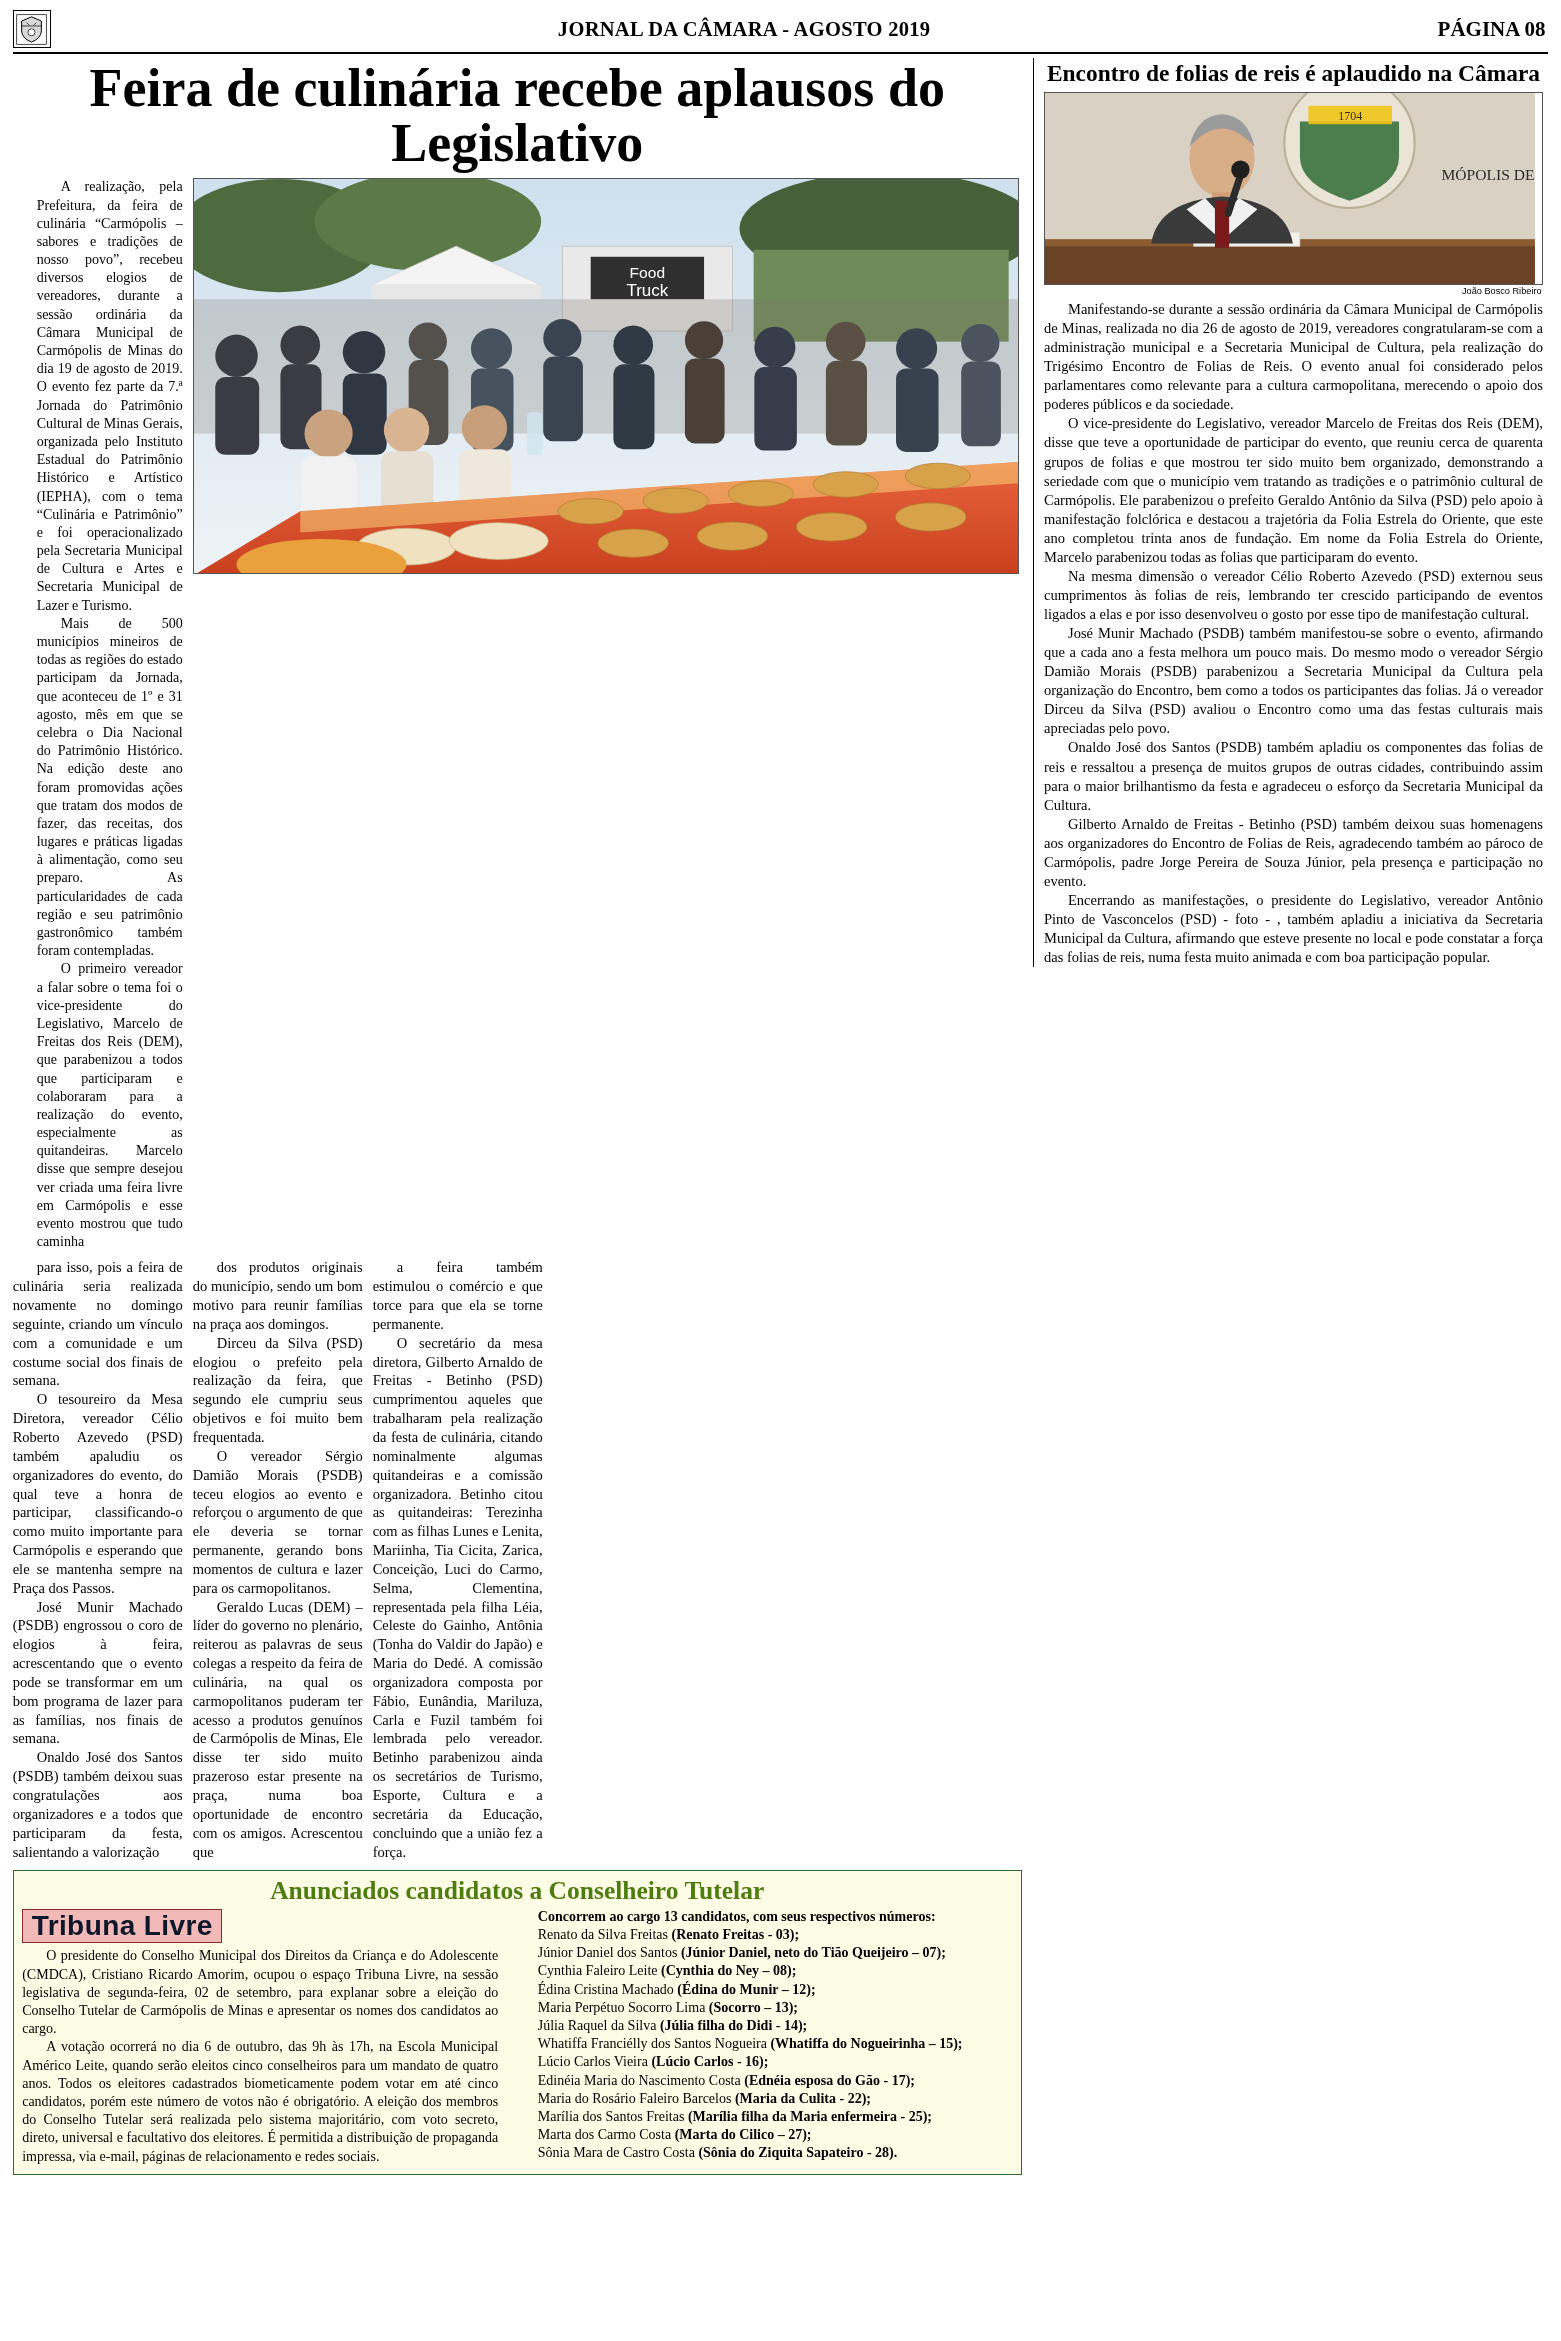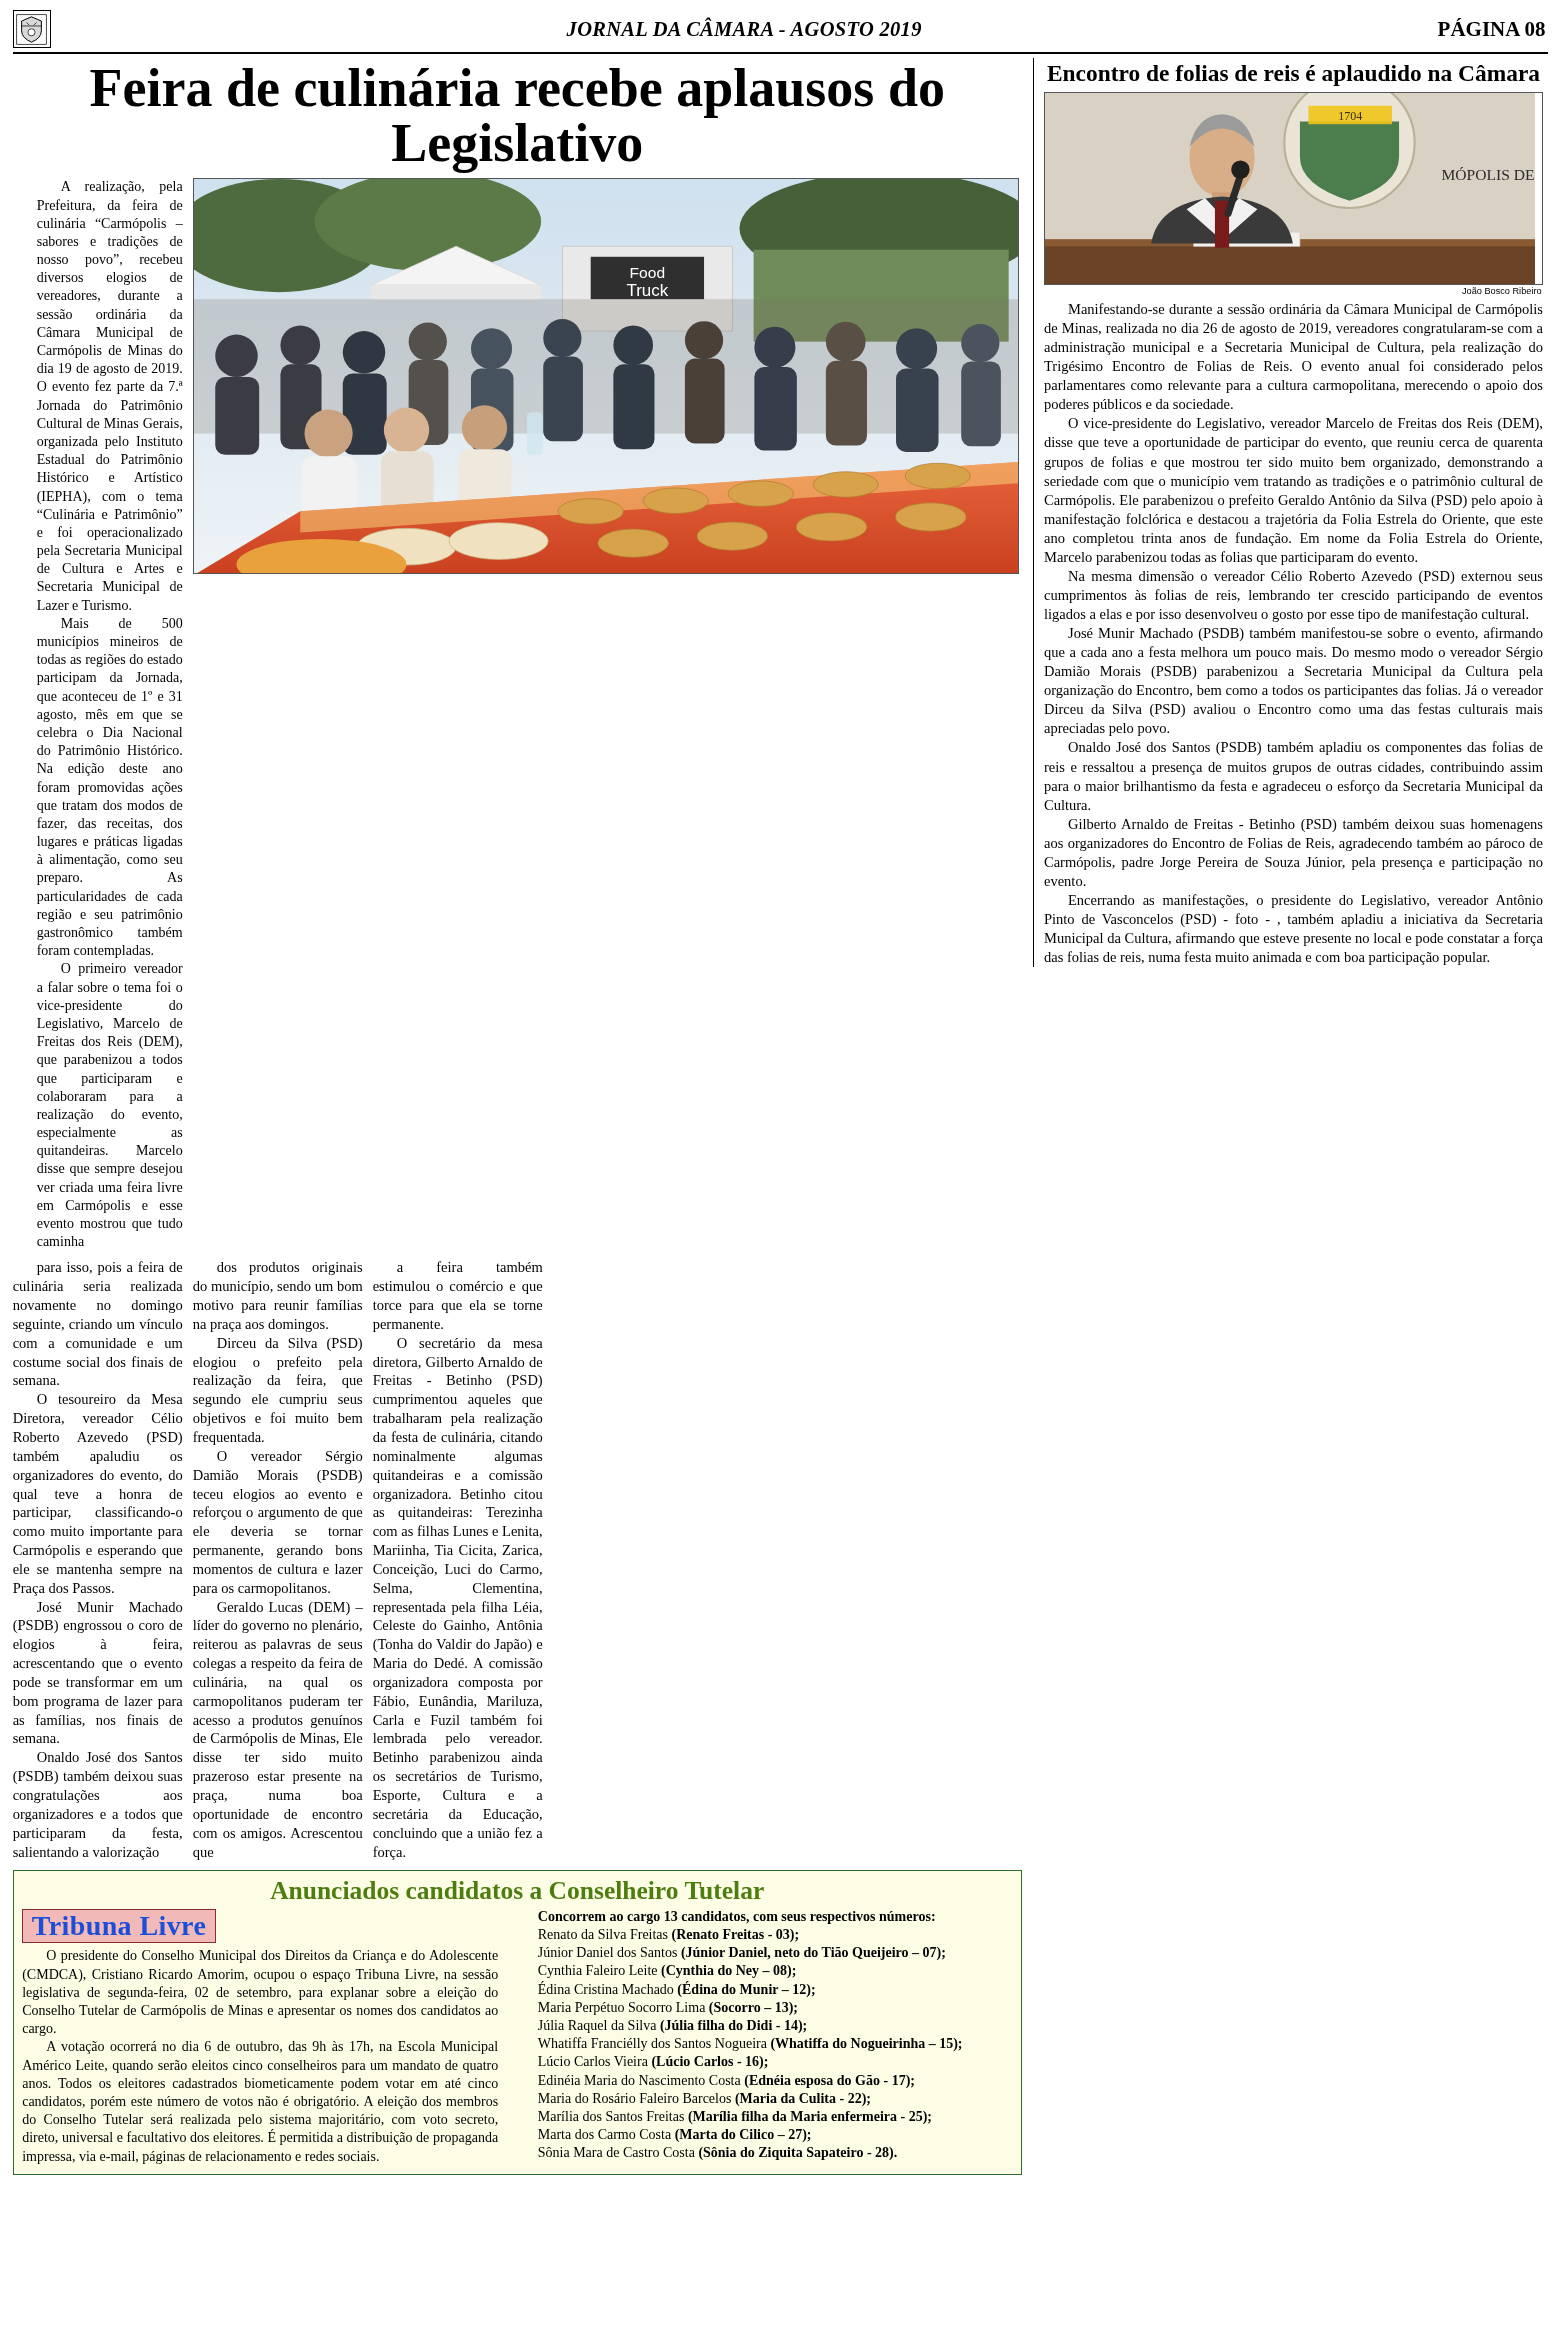--- a/index.html
+++ b/index.html
@@ -33,21 +33,20 @@
     flex: 0 0 auto;
   }
   .crest svg { display:block; }
   .masthead-title {
     flex: 1 1 auto;
     text-align: center;
     font-weight: bold;
     font-size: 20.5px;
     letter-spacing: 0.3px;
     font-family: "Liberation Serif", serif;
-    font-style: italic;
   }
   .masthead-page {
     flex: 0 0 auto;
     font-weight: bold;
     font-size: 21px;
     padding-right: 2.8px;
   }
 
   
   .body-grid {
@@ -143,27 +142,27 @@
     color: #4d7c0f;
     margin: 1.4px 0 1.4px 0;
   }
   .bb-grid { display:flex; gap: 15.6px; }
   .bb-left { width: 476px; flex: 0 0 476px; }
   .bb-right { width: 489px; flex: 0 0 489px; }
   .tribuna {
     display: inline-block;
     background: #f2b9b9;
     border: 1.4px solid #8b2b2b;
-    color: #1d4ed8;
+    color: #0f172a;
     font-weight: bold;
     font-size: 28px;
     padding: 0 8.5px;
     letter-spacing: 0.4px;
     margin: 1.4px 0 4.2px 0;
-    font-family: Liberation Serif, serif;
+    font-family: Liberation Sans, sans-serif;
   }
   .bb-left p, .bb-right p { font-size: 14px; line-height: 1.30; }
   .cand { text-indent: 24px; margin: 0; }
   .cand b { font-weight: bold; }
 </style>
 </head>
 <body>
 
 <div class="page">
 

